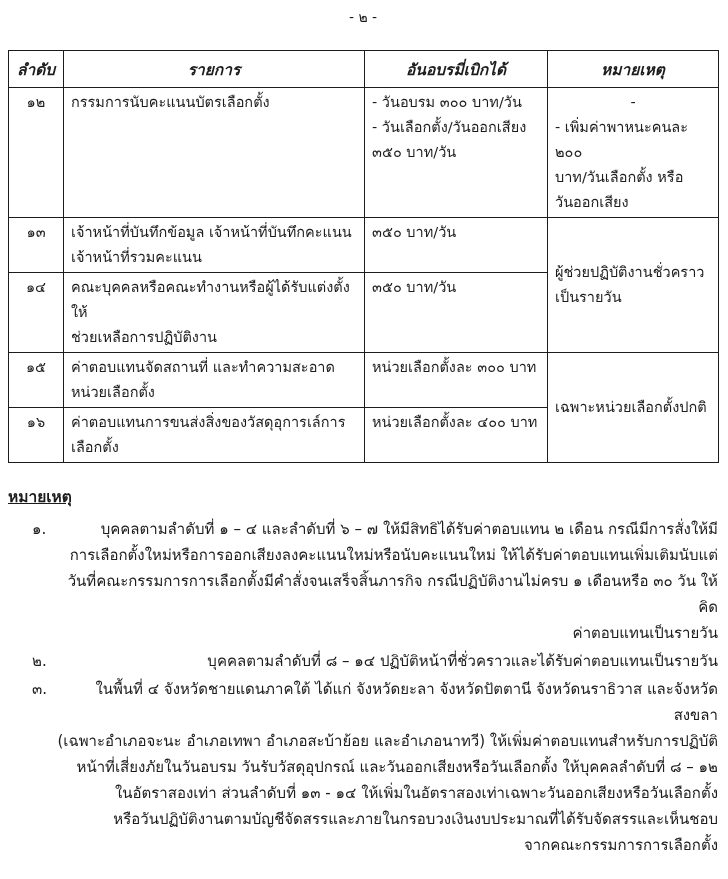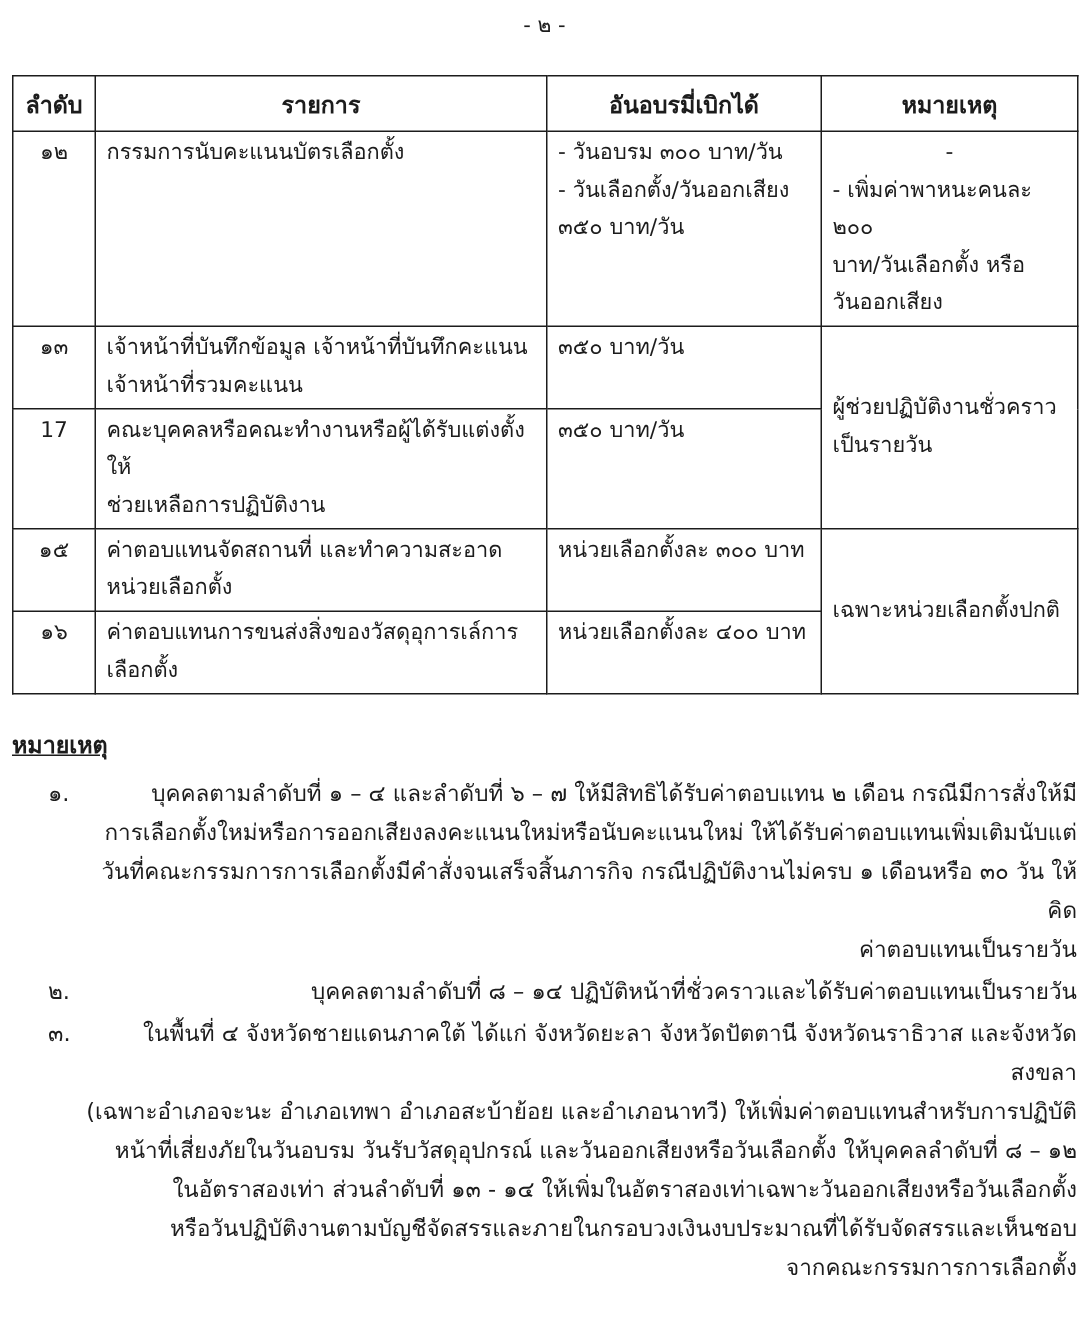--- a/index.html
+++ b/index.html
@@ -43,20 +43,21 @@
     border: 1.5px solid #1c1c1c;
     box-sizing: border-box;
   }
   .rates-table th {
     font-weight: bold;
     font-size: 15.5px;
     text-align: center;
     vertical-align: middle;
     height: 37px;
     padding: 2px 2px;
+    font-style: italic;
   }
   .rates-table td {
     font-size: 14.5px;
     line-height: 25px;
     vertical-align: top;
     padding: 2px 7px;
   }
   td.c-no {
     text-align: center;
     padding-left: 2px;
@@ -145,21 +146,21 @@
       </tr>
       <tr class="row-2l">
         <td class="c-no">๑๓</td>
         <td class="c-item">เจ้าหน้าที่บันทึกข้อมูล เจ้าหน้าที่บันทึกคะแนน
 เจ้าหน้าที่รวมคะแนน</td>
         <td class="c-rate">๓๕๐ บาท/วัน</td>
         <td class="c-remark-mid" rowspan="2">ผู้ช่วยปฏิบัติงานชั่วคราว
 เป็นรายวัน</td>
       </tr>
       <tr class="row-2l">
-        <td class="c-no">17</td>
+        <td class="c-no">๑๔</td>
         <td class="c-item">คณะบุคคลหรือคณะทำงานหรือผู้ได้รับแต่งตั้งให้
 ช่วยเหลือการปฏิบัติงาน</td>
         <td class="c-rate">๓๕๐ บาท/วัน</td>
       </tr>
       <tr class="row-2l">
         <td class="c-no">๑๕</td>
         <td class="c-item">ค่าตอบแทนจัดสถานที่ และทำความสะอาด
 หน่วยเลือกตั้ง</td>
         <td class="c-rate">หน่วยเลือกตั้งละ ๓๐๐ บาท</td>
         <td class="c-remark-center" rowspan="2">เฉพาะหน่วยเลือกตั้งปกติ</td>

